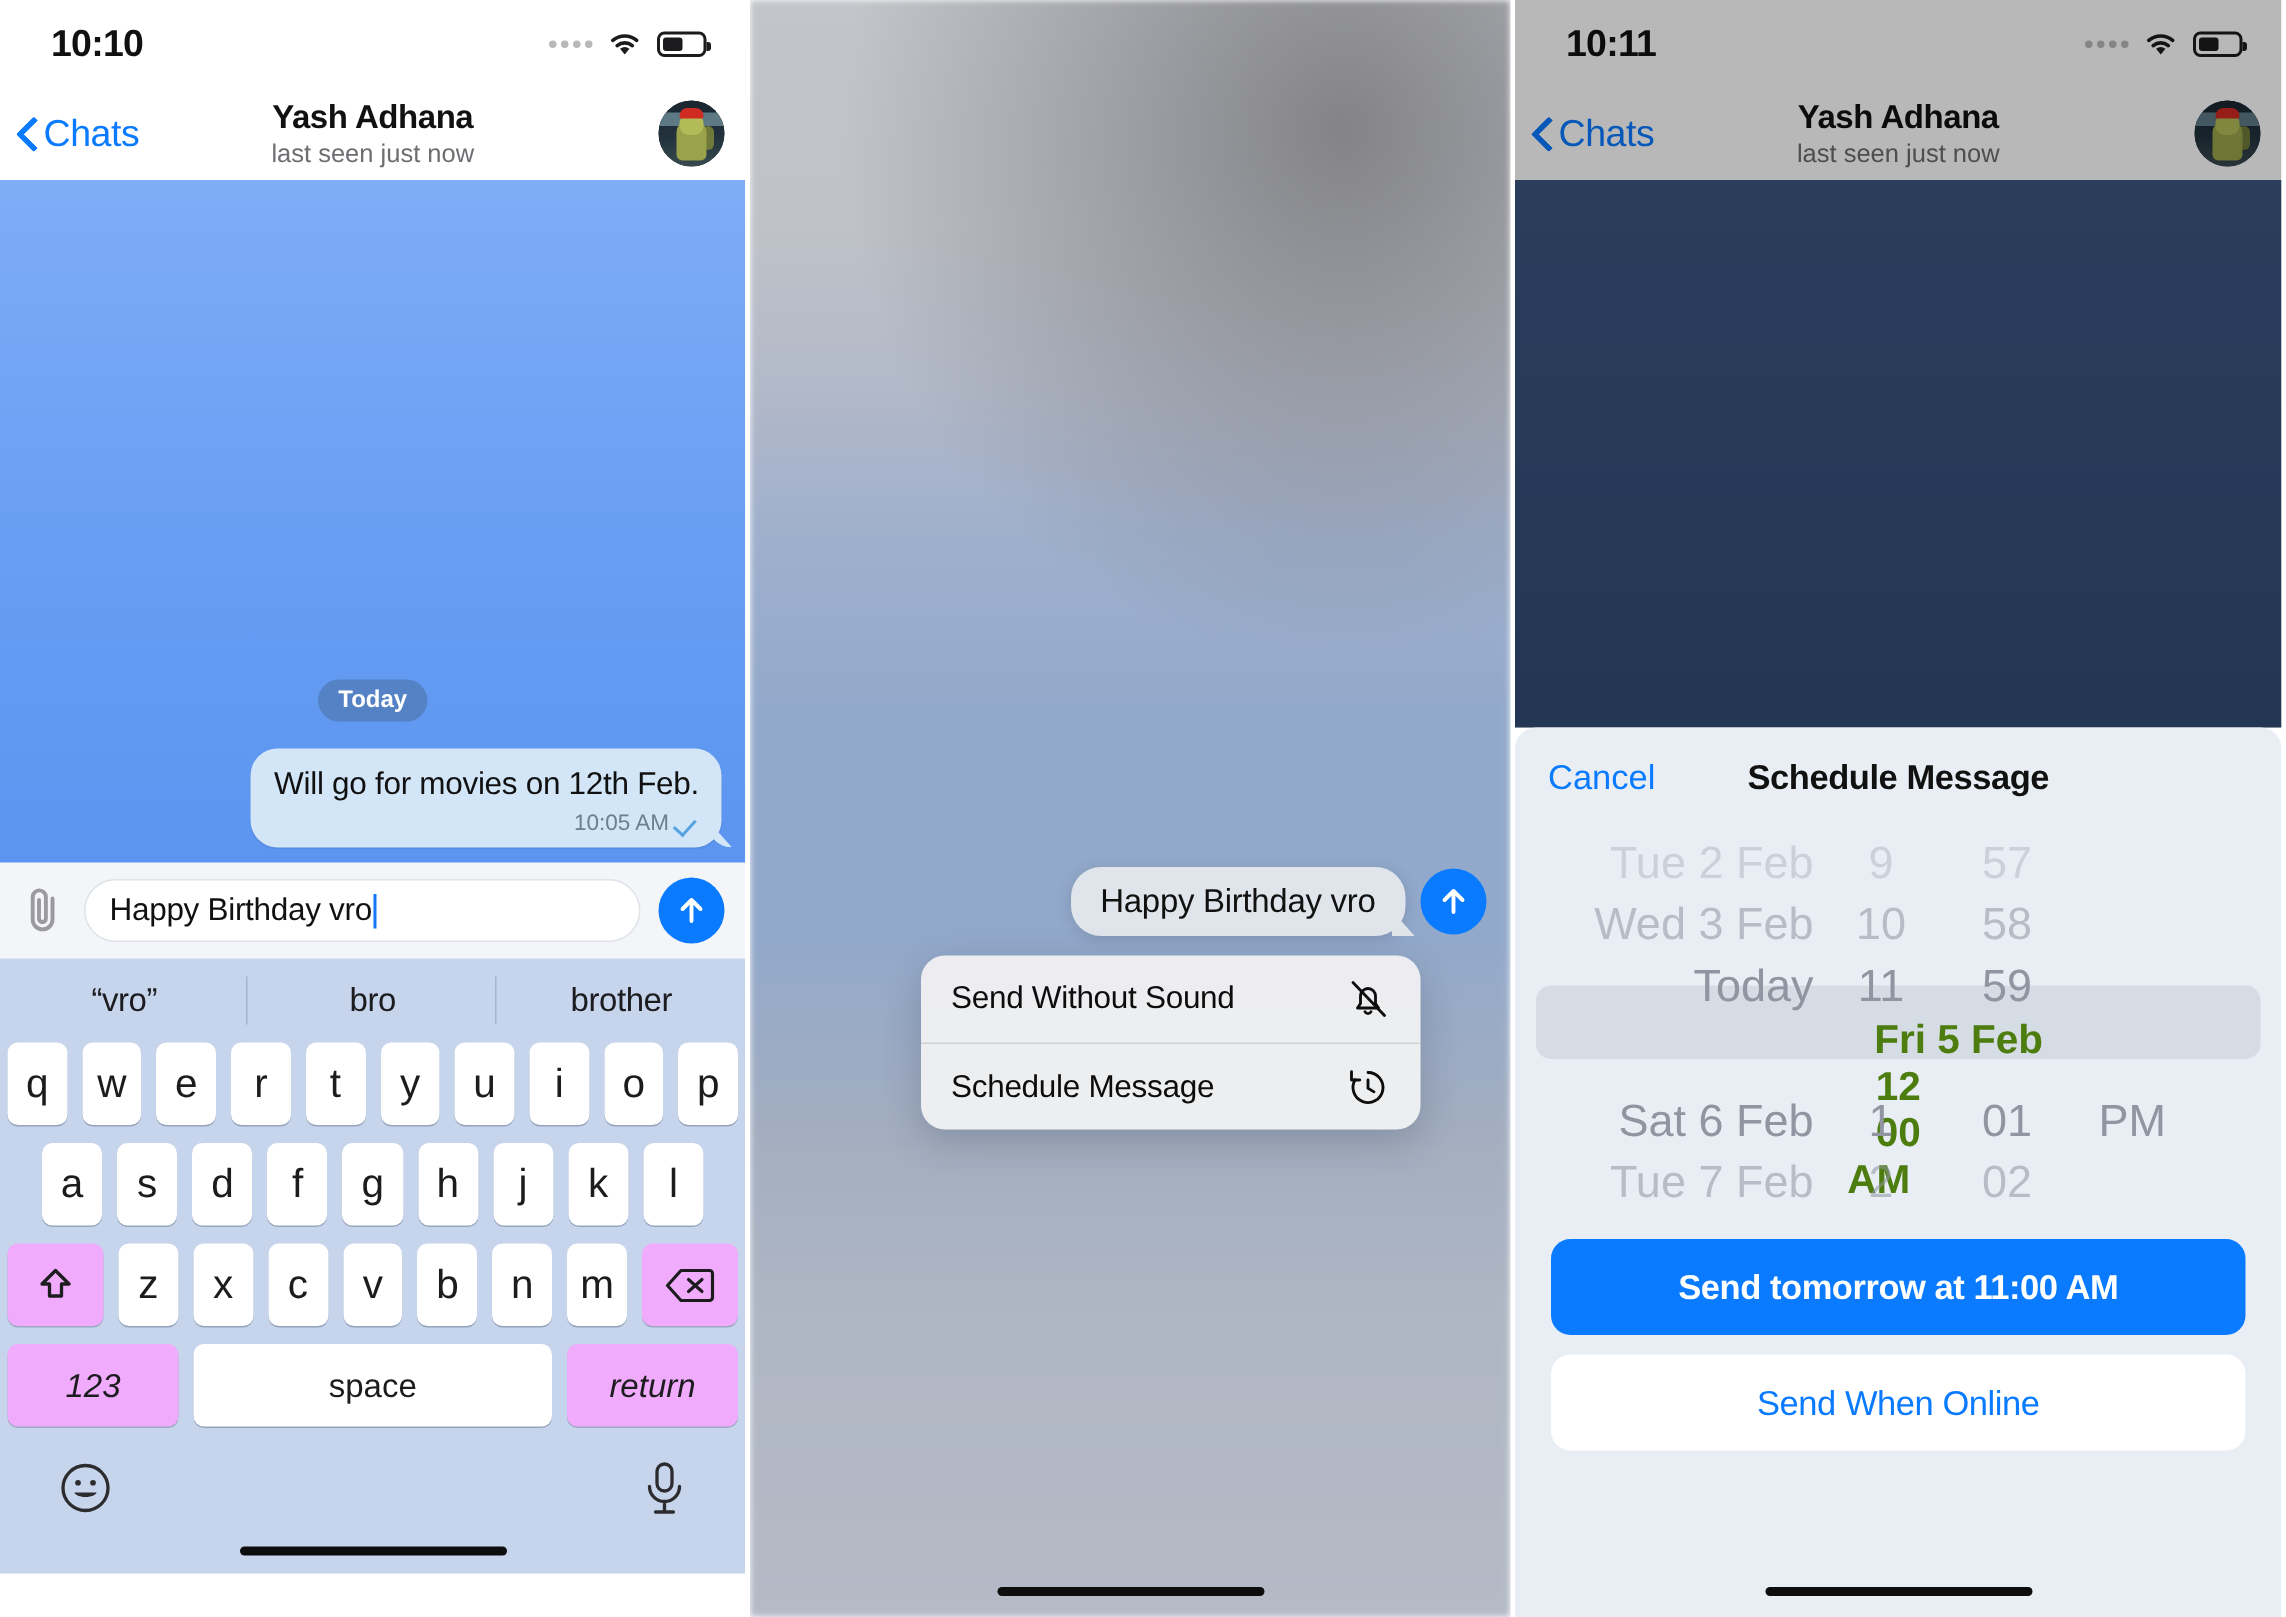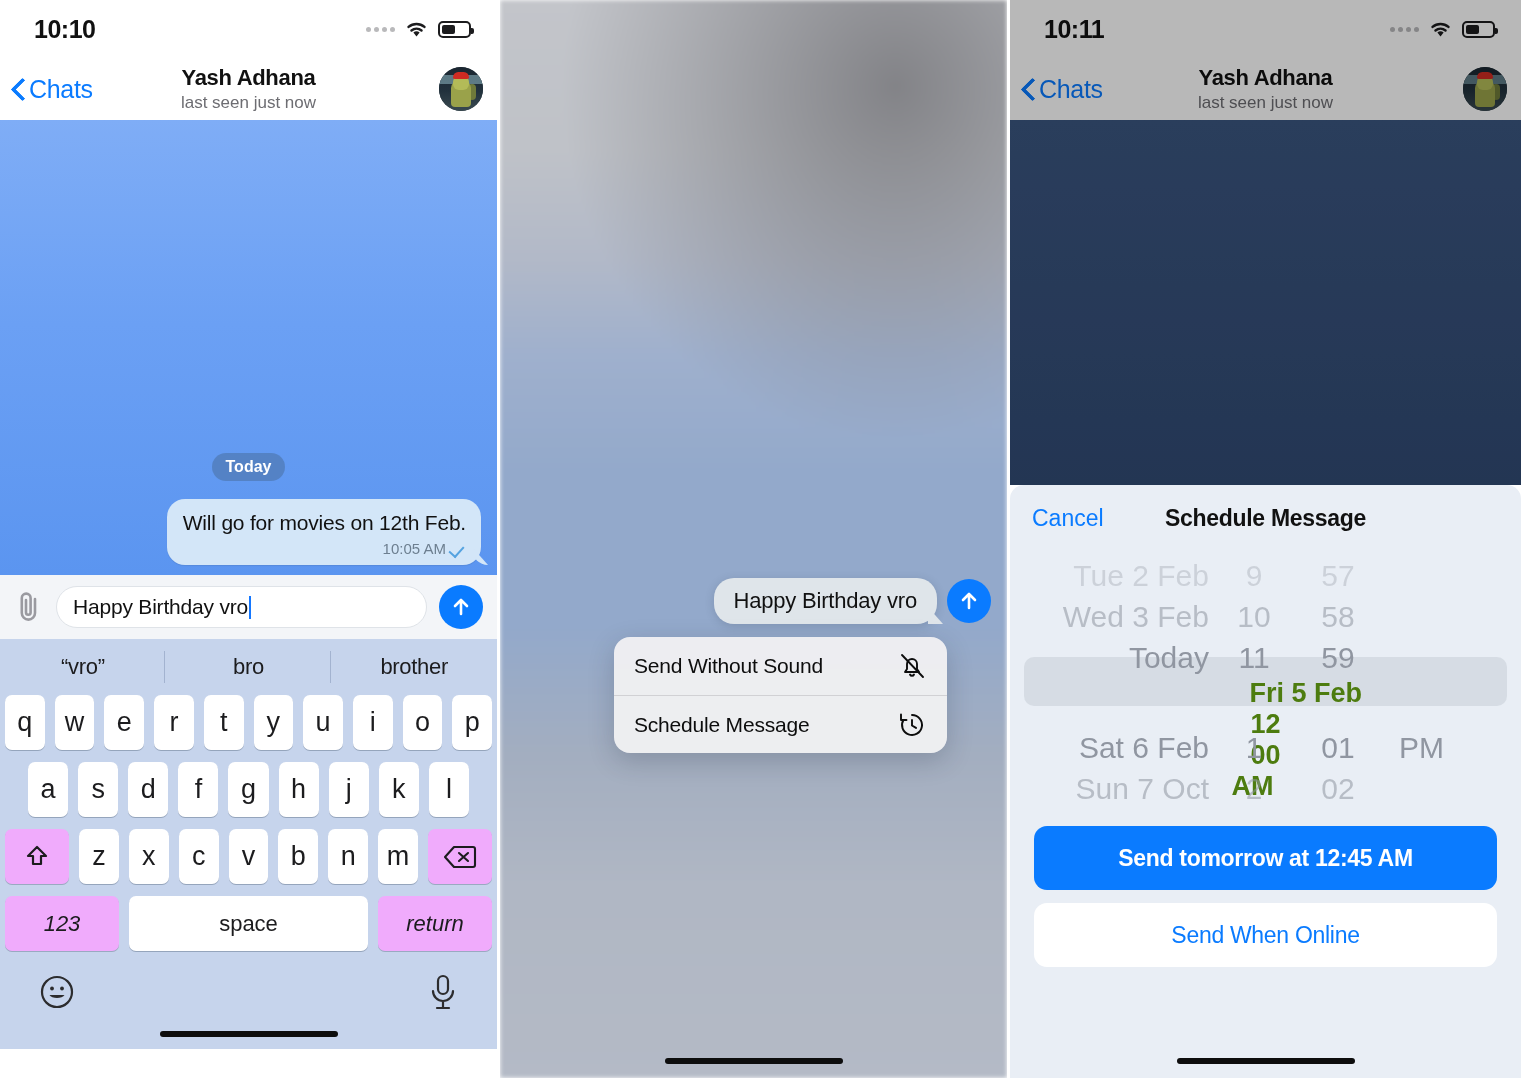--- a/index.html
+++ b/index.html
@@ -513,31 +513,31 @@
               <span class="pcol c-min">00</span>
               <span class="pcol c-ap">AM</span>
             </div>
             <div class="pickrow">
               <span class="pcol c-date">Sat 6 Feb</span>
               <span class="pcol c-hour">1</span>
               <span class="pcol c-min">01</span>
               <span class="pcol c-ap">PM</span>
             </div>
             <div class="pickrow f1">
-              <span class="pcol c-date">Sun 7 Oct</span>
+              <span class="pcol c-date">Tue 7 Feb</span>
               <span class="pcol c-hour">2</span>
               <span class="pcol c-min">02</span>
               <span class="pcol c-ap"></span>
             </div>
 
           </div>
         </div>
 
         <div class="sheet-actions">
-          <div class="btn-primary">Send tomorrow at 12:45 AM</div>
+          <div class="btn-primary">Send tomorrow at 11:00 AM</div>
           <div class="btn-secondary">Send When Online</div>
         </div>
 
         <div class="sheet-foot">
           <div class="homebar"></div>
         </div>
       </div>
     </div>
   </div>
 

